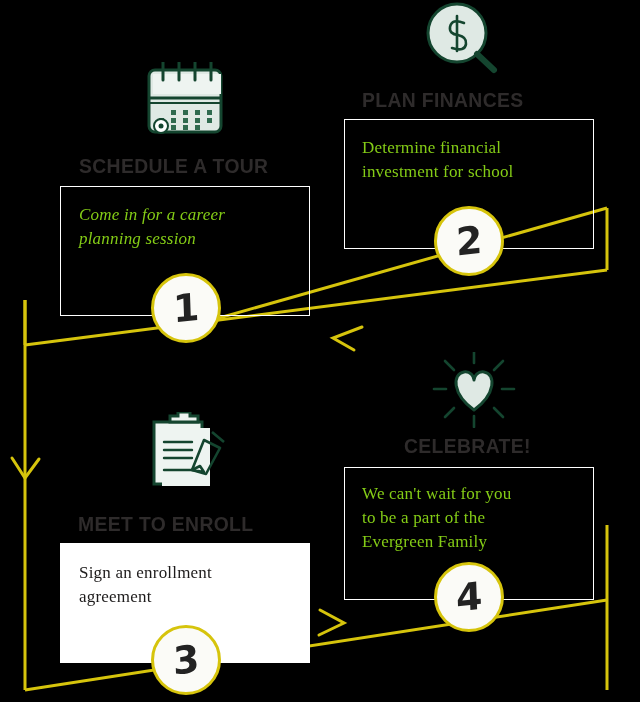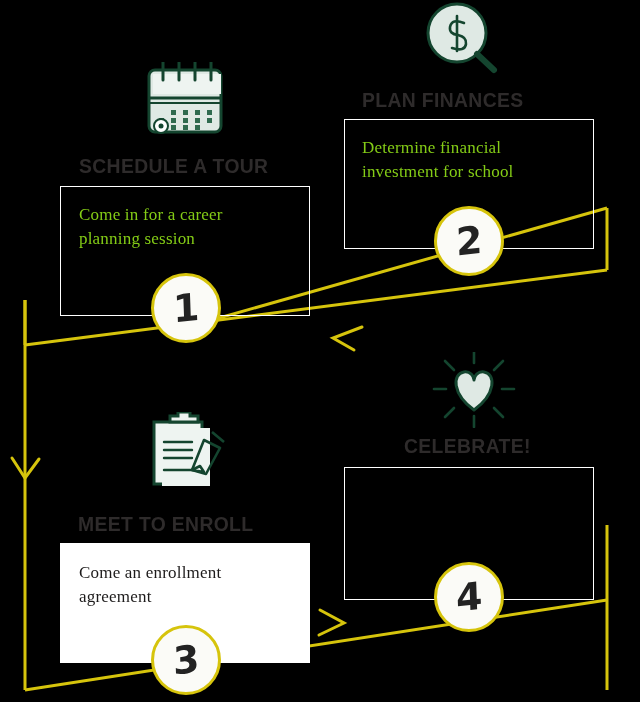--- a/index.html
+++ b/index.html
@@ -144,21 +144,21 @@
         <rect x="34" y="63" width="5" height="5"></rect>
           <rect x="46" y="63" width="5" height="5"></rect>
         <rect x="58" y="63" width="5" height="5"></rect>
       </g>
       <circle cx="24" cy="64" r="7" fill="#ffffff" stroke="#14452f" stroke-width="2"></circle>
       <circle cx="24" cy="64" r="2.5" fill="#14452f"></circle>
     </svg>
   </div>
   <div class="heading" style="left:79px; top:154px;">SCHEDULE A TOUR</div>
   <div class="box" style="left:60px; top:186px; width:250px; height:130px;"></div>
-  <div class="box-text" style="left:79px; top:203px; width:220px;">Come in for a career
+  <div class="box-text" style="left:79px; top:203px; width:220px;font-style:italic;">Come in for a career
 planning session</div>
   <div class="numcircle" style="left:151px; top:273px;">
     <span>1</span>
   </div>
 
   <div class="icon-wrap" style="left:418px; top:0px;">
     <svg width="90" height="76" viewBox="0 0 90 76">
       <circle cx="39" cy="33" r="29" fill="#dfe9e4" stroke="#14452f" stroke-width="3"></circle>
       <line x1="59" y1="54" x2="76" y2="70" stroke="#14452f" stroke-width="6" stroke-linecap="round"></line>
       <g stroke="#14452f" stroke-width="2.6" fill="none" stroke-linecap="round">
@@ -188,21 +188,21 @@
       </g>
       <g fill="none" stroke="#14452f" stroke-width="2.6" stroke-linejoin="round">
         <path d="M 44 58 L 56 28 L 72 36 L 58 62 z"></path>
         <path d="M 44 58 L 52 54 L 56 60 z"></path>
         <line x1="64" y1="20" x2="76" y2="30"></line>
       </g>
     </svg>
   </div>
   <div class="heading" style="left:78px; top:512px;">MEET TO ENROLL</div>
   <div class="box filled" style="left:60px; top:543px; width:250px; height:120px;"></div>
-  <div class="box-text dark" style="left:79px; top:561px; width:222px;">Come an enrollment
+  <div class="box-text dark" style="left:79px; top:561px; width:222px;">Sign an enrollment
 agreement</div>
   <div class="numcircle" style="left:151px; top:625px;">
     <span>3</span>
   </div>
 
   <div class="icon-wrap" style="left:432px; top:352px;">
     <svg width="84" height="76" viewBox="0 0 84 76">
       <g stroke="#14452f" stroke-width="2.6" stroke-linecap="round">
         <line x1="42" y1="0" x2="42" y2="11"></line>
         <line x1="42" y1="64" x2="42" y2="75"></line>
@@ -211,17 +211,20 @@
         <line x1="13" y1="9" x2="22" y2="18"></line>
         <line x1="62" y1="56" x2="71" y2="65"></line>
         <line x1="71" y1="9" x2="62" y2="18"></line>
         <line x1="22" y1="56" x2="13" y2="65"></line>
       </g>
       <path d="M 42 58 C 20 42 20 22 32 20 C 38 19 42 24 42 28 C 42 24 46 19 52 20 C 64 22 64 42 42 58 z" fill="#dfe9e4" stroke="#14452f" stroke-width="3" stroke-linejoin="round"></path>
     </svg>
   </div>
   <div class="heading" style="left:404px; top:434px;">CELEBRATE!</div>
   <div class="box" style="left:344px; top:467px; width:250px; height:133px;"></div>
+  <div class="box-text" style="left:362px; top:482px; width:228px;">We can't wait for you
+to be a part of the
+Evergreen Family</div>
   <div class="numcircle" style="left:434px; top:562px;">
     <span>4</span>
   </div>
 
 </div>
 
 </body></html>

